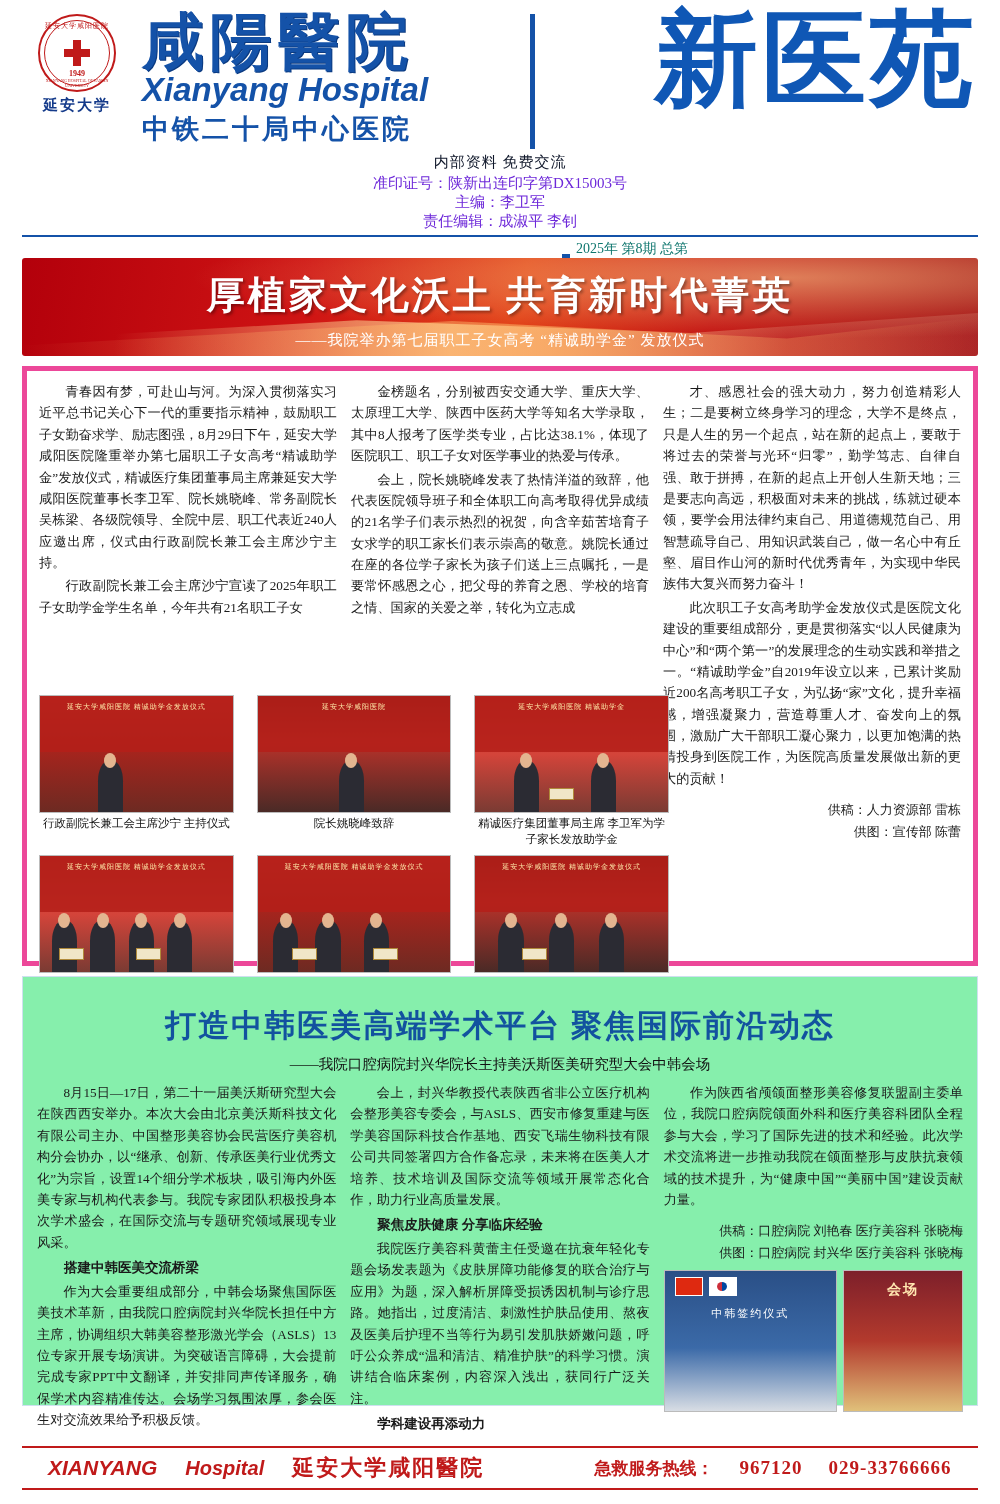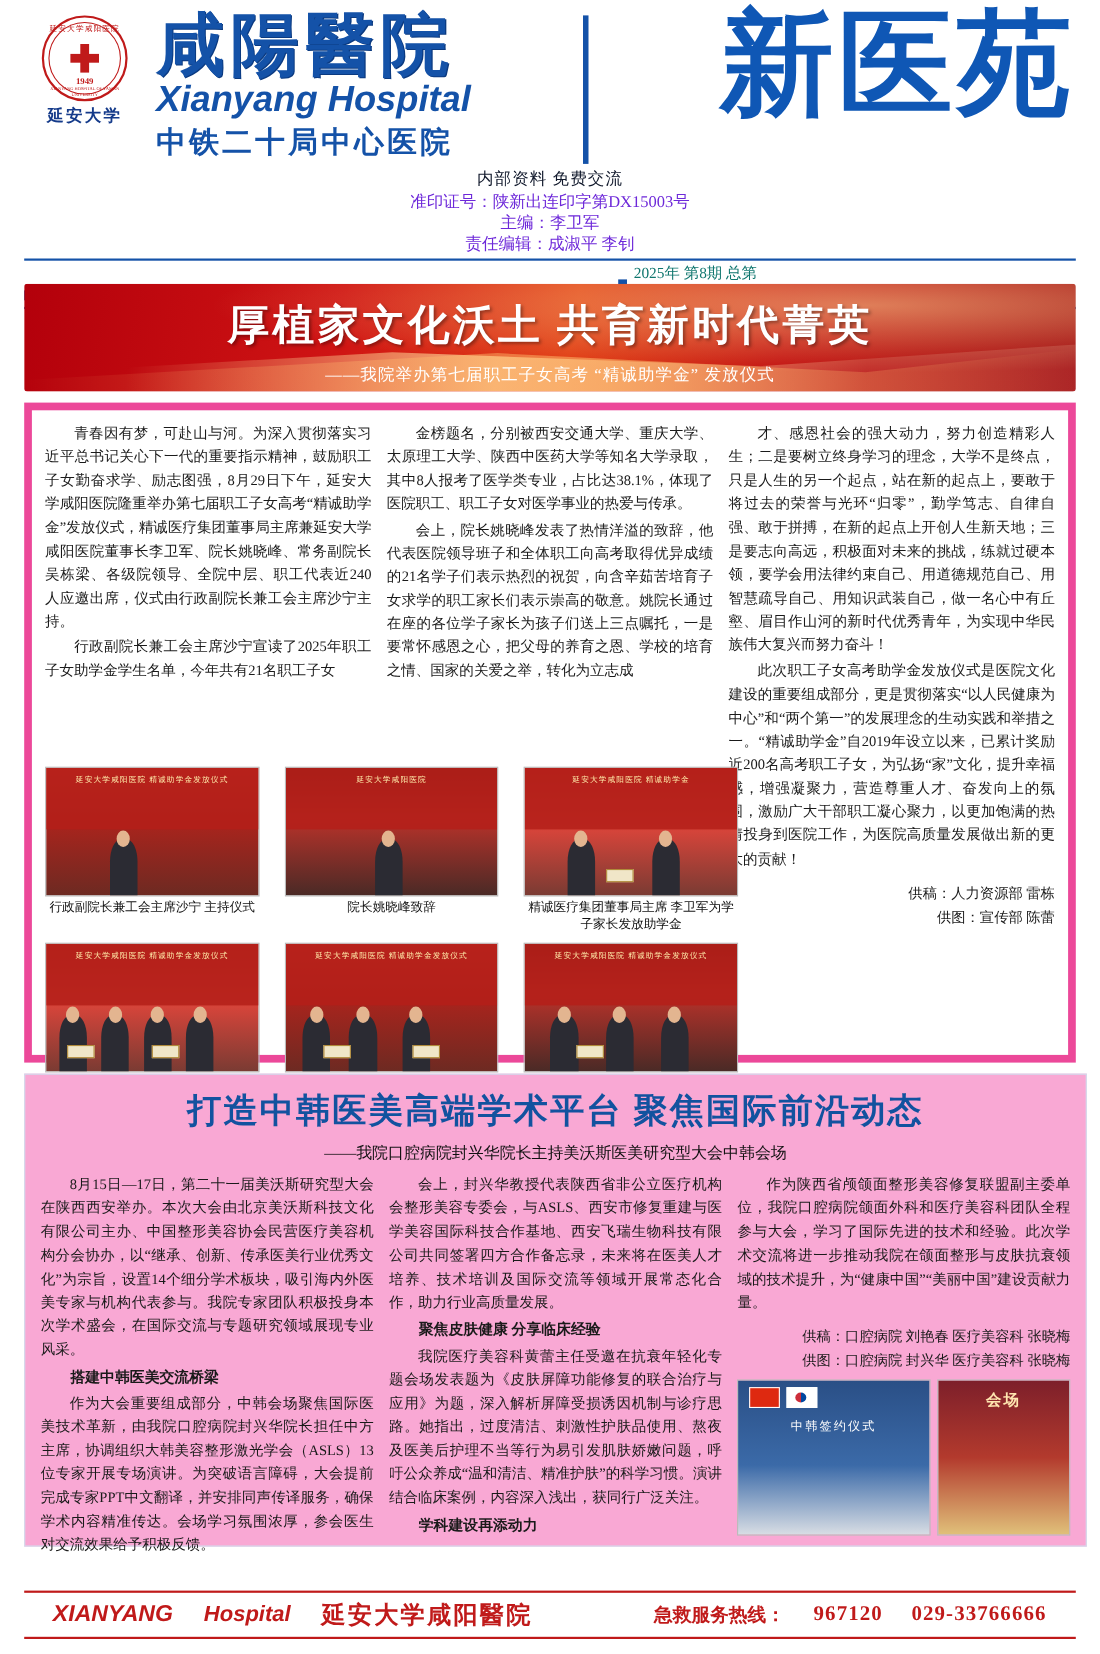--- a/index.html
+++ b/index.html
@@ -109,21 +109,21 @@
   .banner-title{
     position:relative;text-align:center;font-size:38px;font-weight:bold;color:#fff;
     letter-spacing:3px;padding-top:12px;text-shadow:2px 2px 3px rgba(0,0,0,.35);
   }
   .banner-sub{
     position:relative;text-align:center;font-size:15px;color:#fff;margin-top:10px;letter-spacing:1px;
   }
 
   
   .article1{
-    margin:10px 22px 0 22px;border:7px solid #ec4899;padding:10px 12px 12px 12px;
+    margin:10px 22px 0 22px;border:5px solid #ec4899;padding:10px 12px 12px 12px;
     box-sizing:border-box;position:relative;height:600px;
   }
   .cols3{display:flex;gap:14px;height:100%;}
   .col{width:304px;font-size:13.2px;line-height:1.62;text-align:justify;color:#1a1a1a;}
   .col p{margin:0 0 2px 0;text-indent:2em;}
   .photos{margin-top:6px;}
   .photo-row{display:flex;gap:23px;margin-bottom:4px;}
   .photo-cell{flex:1;}
   .photo{
     width:100%;height:118px;border:1px solid #bbb;box-sizing:border-box;position:relative;overflow:hidden;
@@ -139,22 +139,22 @@
   .ph-stage-txt{
     position:absolute;left:0;right:0;top:6px;text-align:center;color:#ffe9a8;font-size:7px;letter-spacing:1px;
   }
   .ph-people{position:absolute;bottom:0;left:0;right:0;height:56%;}
   .ph-person{position:absolute;bottom:0;width:13%;height:78%;background:#2b2b33;border-radius:40% 40% 0 0;}
   .ph-person:after{content:"";position:absolute;top:-16%;left:26%;width:48%;height:30%;border-radius:50%;background:#e3b590;}
   .ph-board{position:absolute;bottom:18%;width:12%;height:16%;background:#f0e6c8;border:1px solid #b08a3a;}
 
   
   .article2{
-    margin:10px 12px 0 22px;background:#f9a8d4;border:1px solid #cfe0ef;
-    padding:12px 14px 10px 14px;box-sizing:border-box;height:430px;position:relative;
+    margin:10px 22px 0 22px;background:#86efac;border:1px solid #cfe0ef;
+    padding:28px 14px 10px 14px;box-sizing:border-box;height:430px;position:relative;
   }
   .a2-title{
     text-align:center;font-size:31px;font-weight:bold;color:#12529f;letter-spacing:2px;
   }
   .a2-sub{
     text-align:center;font-size:14.5px;color:#111;margin-top:8px;margin-bottom:8px;
   }
   .a2-cols{display:flex;gap:14px;}
   .a2-col{width:304px;font-size:13.2px;line-height:1.62;text-align:justify;color:#1a1a1a;}
   .a2-col p{margin:0 0 2px 0;text-indent:2em;}

